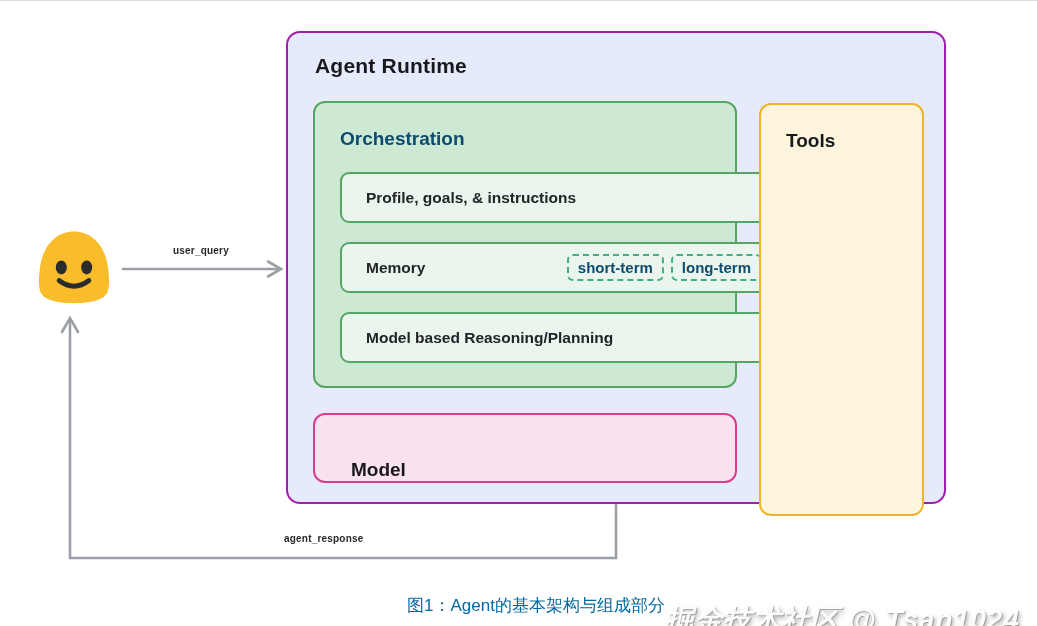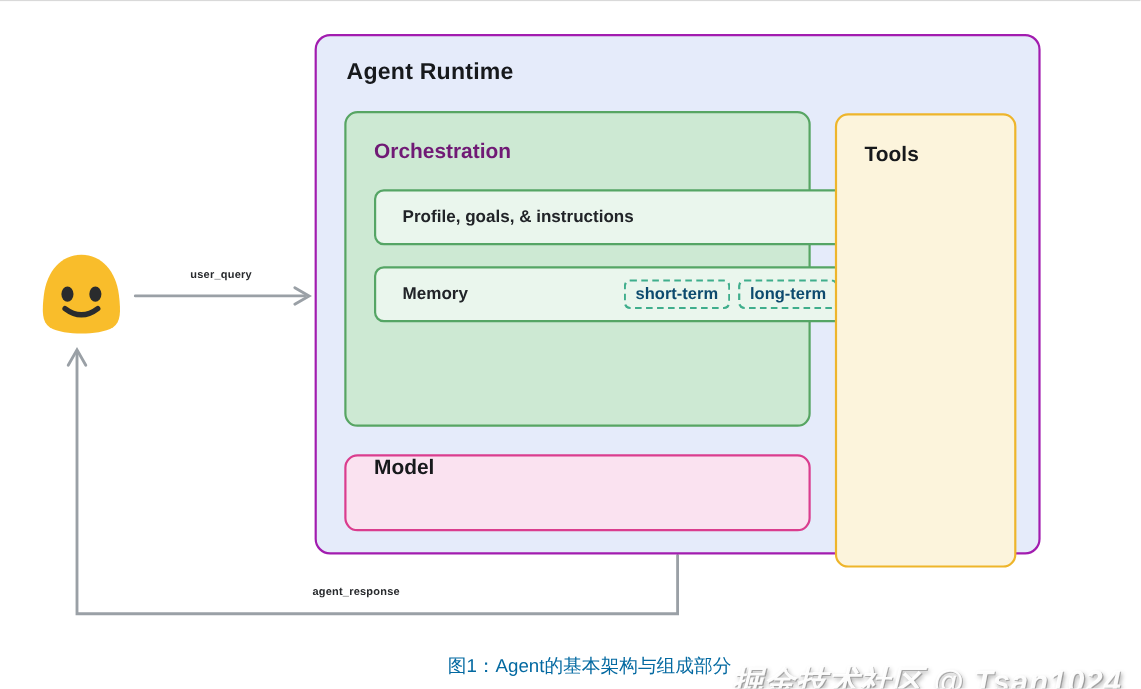--- a/index.html
+++ b/index.html
@@ -23,41 +23,41 @@
   .runtime-title {
     position: absolute; left: 27px; top: 21px;
     font-size: 21px; font-weight: 700; letter-spacing: .2px; color: #17191c;
   }
   .orchestration-box {
     position: absolute; left: 25px; top: 68px; width: 424px; height: 287px;
     background: #cde9d3; border: 2px solid #57a563; border-radius: 12px;
   }
   .orchestration-title {
     position: absolute; left: 25px; top: 25px;
-    font-size: 19px; font-weight: 700; color: #701a75;
+    font-size: 19px; font-weight: 700; color: #0c4a6e;
   }
   .orch-item {
     position: absolute; left: 25px; width: 438px; height: 51px;
     background: #eaf6ed; border: 2px solid #55a565; border-radius: 9px;
     display: flex; align-items: center; padding: 0 14px 0 24px;
     font-size: 15.5px; font-weight: 600; color: #212428;
   }
   .orch-item.profile   { top: 69px; }
   .orch-item.memory    { top: 139px; }
   .orch-item.reasoning { top: 209px; }
   .memory-chips { margin-left: auto; display: flex; gap: 7px; }
   .memory-chip {
     border: 2px dashed #3fae8c; border-radius: 6px;
     padding: 3px 9px; font-size: 15px; font-weight: 600; color: #0c4a6e;
     background: transparent; white-space: nowrap;
   }
   .model-box {
     position: absolute; left: 25px; top: 380px; width: 424px; height: 70px;
     background: #fae2f0; border: 2px solid #da3d8e; border-radius: 12px;
-    display: flex; align-items: flex-start; padding-left: 25px;
+    display: flex; align-items: flex-end; padding-left: 36px;
     font-size: 19px; font-weight: 700; color: #17191c;
   }
   .tools-box {
     position: absolute; left: 471px; top: 70px; width: 165px; height: 413px;
     background: #fcf4dc; border: 2px solid #eeb52b; border-radius: 12px;
   }
   .tools-title {
     position: absolute; left: 25px; top: 25px;
     font-size: 19px; font-weight: 700; color: #17191c;
   }
@@ -128,20 +128,23 @@
       </div>
 
       <div class="orch-item memory">
         <span>Memory</span>
         <span class="memory-chips">
           <span class="memory-chip">short-term</span>
           <span class="memory-chip">long-term</span>
         </span>
       </div>
 
+      <div class="orch-item reasoning">
+        <span>Model based Reasoning/Planning</span>
+      </div>
     </div>
 
     <div class="model-box">
       <span>Model</span>
     </div>
 
     <div class="tools-box">
       <div class="tools-title">Tools</div>
     </div>
   </div>

